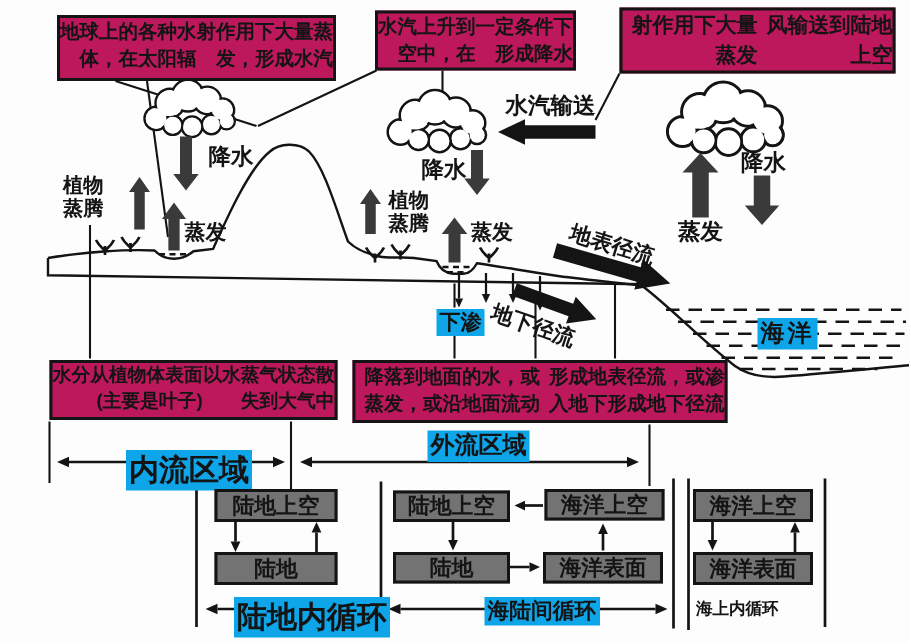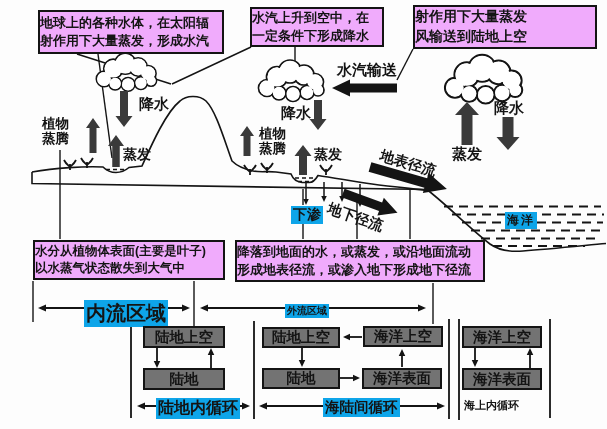--- a/index.html
+++ b/index.html
@@ -1,20 +1,20 @@
 <!DOCTYPE html>
 <html><head>
 <meta charset="utf-8">
 <style>
   html,body{margin:0;padding:0;background:#ffffff;}
   #stage{position:relative;width:607px;height:429px;background:#fdfdfd;overflow:hidden;
          font-family:"Liberation Sans",sans-serif;color:#141414;}
   #scene{position:absolute;left:0;top:0;}
-  .tbox{position:absolute;box-sizing:border-box;border:2px solid #141414;background:#f0abfc;
-        display:flex;flex-direction:column;justify-content:center;text-align:left;
+  .tbox{position:absolute;box-sizing:border-box;border:2px solid #141414;background:#be185d;
+        display:flex;flex-direction:row;justify-content:center;text-align:right;
         font-weight:bold;line-height:1.4;}
   .fbox{position:absolute;box-sizing:border-box;border:2px solid #141414;background:#737373;
         display:flex;align-items:center;justify-content:center;font-weight:bold;
         font-size:14.5px;}
   .lbl{position:absolute;font-weight:bold;white-space:nowrap;color:#141414;}
   .lbl.bg{background:#0ea5e9;padding:0 2px;}
   .lbl2{text-align:center;line-height:15px;}
   .rot{transform-origin:left top;}
 </style>
 </head>
@@ -278,24 +278,24 @@
 
   <div class="lbl" style="left:337px;top:61px;font-size:15px;">水汽输送</div>
 
   <div class="lbl" style="left:494px;top:99px;font-size:15px;">降水</div>
   <div class="lbl" style="left:452px;top:145px;font-size:15px;">蒸发</div>
 
   <div class="lbl rot" style="left:383px;top:146px;font-size:14.5px;transform:rotate(17deg);">地表径流</div>
   <div class="lbl bg" style="left:291px;top:206px;font-size:14px;">下渗</div>
   <div class="lbl rot" style="left:331px;top:199px;font-size:14.5px;transform:rotate(19deg);">地下径流</div>
 
-  <div class="lbl bg" style="left:505px;top:212px;font-size:12px;letter-spacing:2px;">海洋</div>
+  <div class="lbl bg" style="left:505px;top:212px;font-size:16px;letter-spacing:2px;">海洋</div>
 
   <div class="lbl bg" style="left:84px;top:300px;font-size:20px;">内流区域</div>
-  <div class="lbl bg" style="left:285px;top:304px;font-size:10px;">外流区域</div>
+  <div class="lbl bg" style="left:285px;top:287px;font-size:16px;">外流区域</div>
 
   <div class="fbox" style="left:143px;top:326px;width:82px;height:22px;">
       <span>陆地上空</span>
     </div>
   <div class="fbox" style="left:143px;top:368px;width:82px;height:22px;">
       <span>陆地</span>
     </div>
 
   <div class="fbox" style="left:262px;top:327px;width:78px;height:21px;">
       <span>陆地上空</span>
@@ -310,17 +310,17 @@
       <span>海洋表面</span>
     </div>
 
   <div class="fbox" style="left:462px;top:326px;width:80px;height:22px;">
       <span>海洋上空</span>
     </div>
   <div class="fbox" style="left:462px;top:368px;width:80px;height:22px;">
       <span>海洋表面</span>
     </div>
 
-  <div class="lbl bg" style="left:156px;top:398px;font-size:16px;">陆地内循环</div>
+  <div class="lbl bg" style="left:156px;top:398px;font-size:20px;">陆地内循环</div>
   <div class="lbl bg" style="left:323px;top:398px;font-size:14.5px;">海陆间循环</div>
   <div class="lbl" style="left:464px;top:398px;font-size:11px;">海上内循环</div>
 
 </div>
 
 </body></html>

